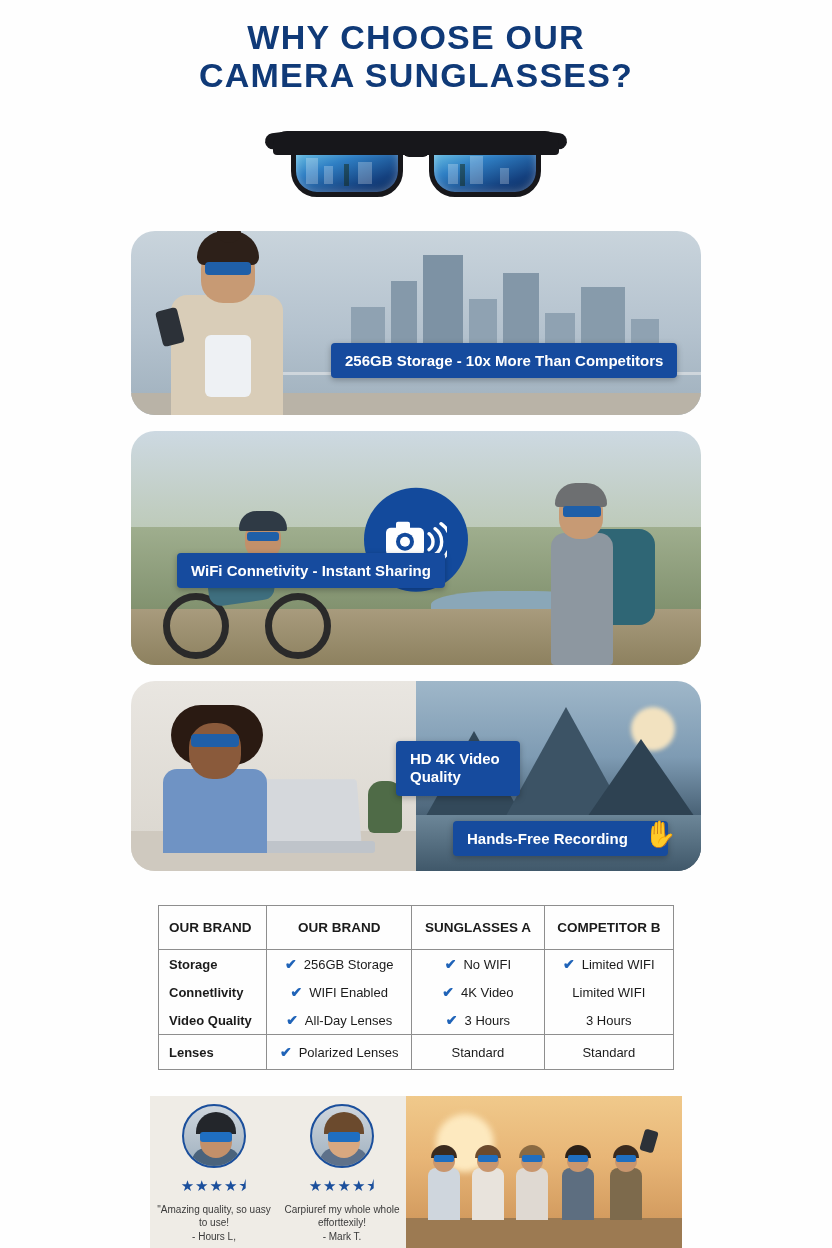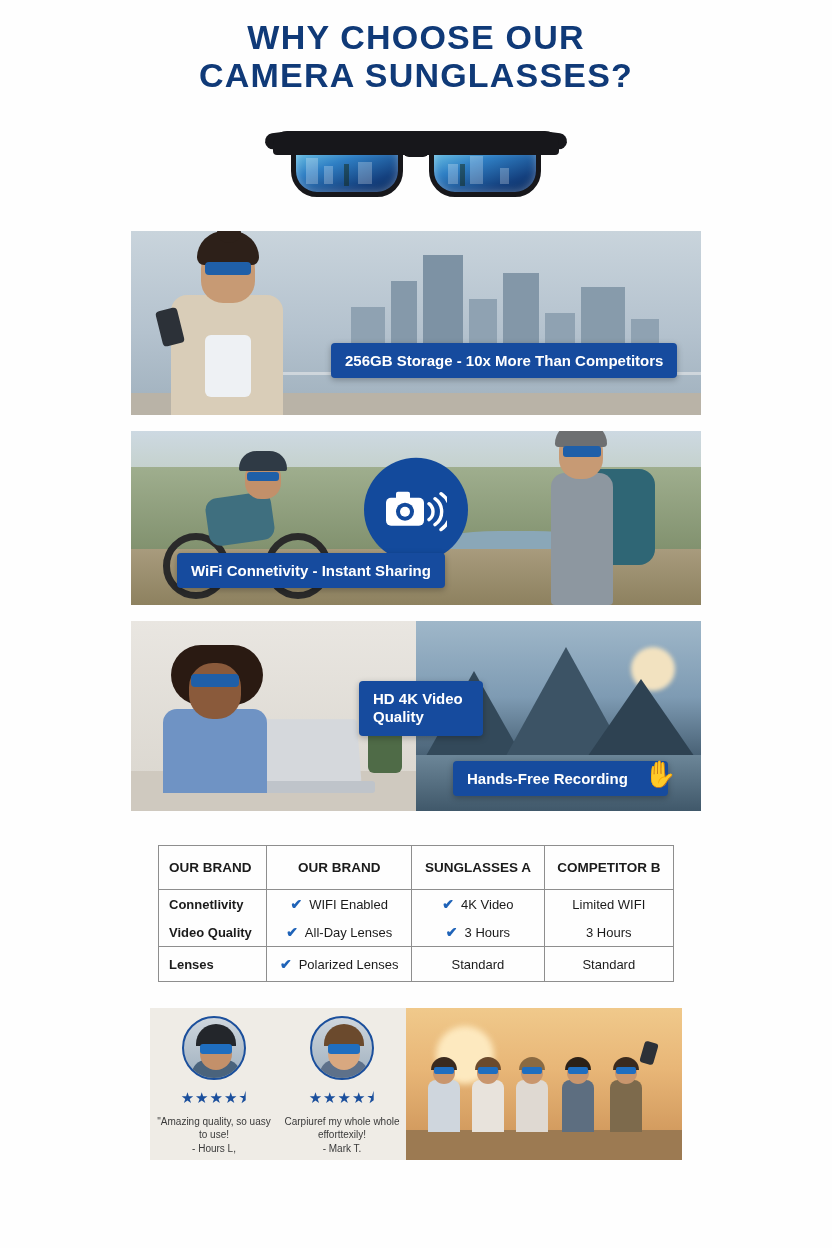--- a/index.html
+++ b/index.html
@@ -72,23 +72,24 @@
   }
   .temple.l { left:-8px; border-radius:8px 0 0 8px; transform: rotate(-8deg); }
   .temple.r { right:-8px; border-radius:0 8px 8px 0; transform: rotate(8deg); }
 
   
   .banner {
     position: relative;
     margin: 0 auto;
     width: 570px;
     overflow: hidden;
+    border-radius: 24px;
   }
   .b1 { height: 184px; margin-top: 14px; }
-  .b2 { height: 174px; margin-top: 16px; }
+  .b2 { height: 234px; margin-top: 16px; }
   .b3 { height: 190px; margin-top: 16px; }
 
   .photo { position:absolute; inset:0; }
 
   
   .sky1 { position:absolute; inset:0; background: linear-gradient(180deg,#c9d4dc 0%,#b4c2ce 55%,#9fb0bd 100%); }
   .skyline { position:absolute; bottom:42px; left:210px; right:0; height:120px; }
   .skyline i { position:absolute; bottom:0; background:#8fa2b2; }
   .rail { position:absolute; bottom:18px; left:150px; right:0; height:3px; background:#cfd6dc; }
   .rail2 { position:absolute; bottom:40px; left:150px; right:0; height:3px; background:#cfd6dc; }
@@ -154,21 +155,21 @@
     position:absolute;
     background:#164b9e;
     color:#ffffff;
     font-weight: bold;
     font-size: 15px;
     padding: 9px 14px;
     border-radius: 4px;
     white-space: nowrap;
     box-shadow: 0 2px 6px rgba(0,0,0,.28);
   }
-  .pill.two-line { white-space: normal; line-height: 1.22; }
+  .pill.two-line { white-space: normal; line-height: 1.22; margin-left: 37px; }
 
   
   .table-wrap {
     margin: 34px auto 0;
     width: 516px;
   }
   table.cmp {
     width: 100%;
     border-collapse: collapse;
     font-size: 13px;
@@ -373,20 +374,35 @@
       <thead>
         <tr>
           <th>OUR BRAND</th>
           <th>OUR BRAND</th>
           <th>SUNGLASSES A</th>
           <th>COMPETITOR B</th>
         </tr>
       </thead>
       <tbody>
         <tr>
+          <td class="rowhdr">Storage</td>
+          <td><span class="cellv">
+                <span class="chk">✔</span>
+                <span>256GB Storage</span>
+              </span></td>
+          <td><span class="cellv">
+                <span class="chk">✔</span>
+                <span>No WIFI</span>
+              </span></td>
+          <td><span class="cellv">
+                <span class="chk">✔</span>
+                <span>Limited WIFI</span>
+              </span></td>
+        </tr>
+        <tr>
           <td class="rowhdr">Connetlivity</td>
           <td><span class="cellv">
                 <span class="chk">✔</span>
                 <span>WIFI Enabled</span>
               </span></td>
           <td><span class="cellv">
                 <span class="chk">✔</span>
                 <span>4K Video</span>
               </span></td>
           <td><span class="cellv">

